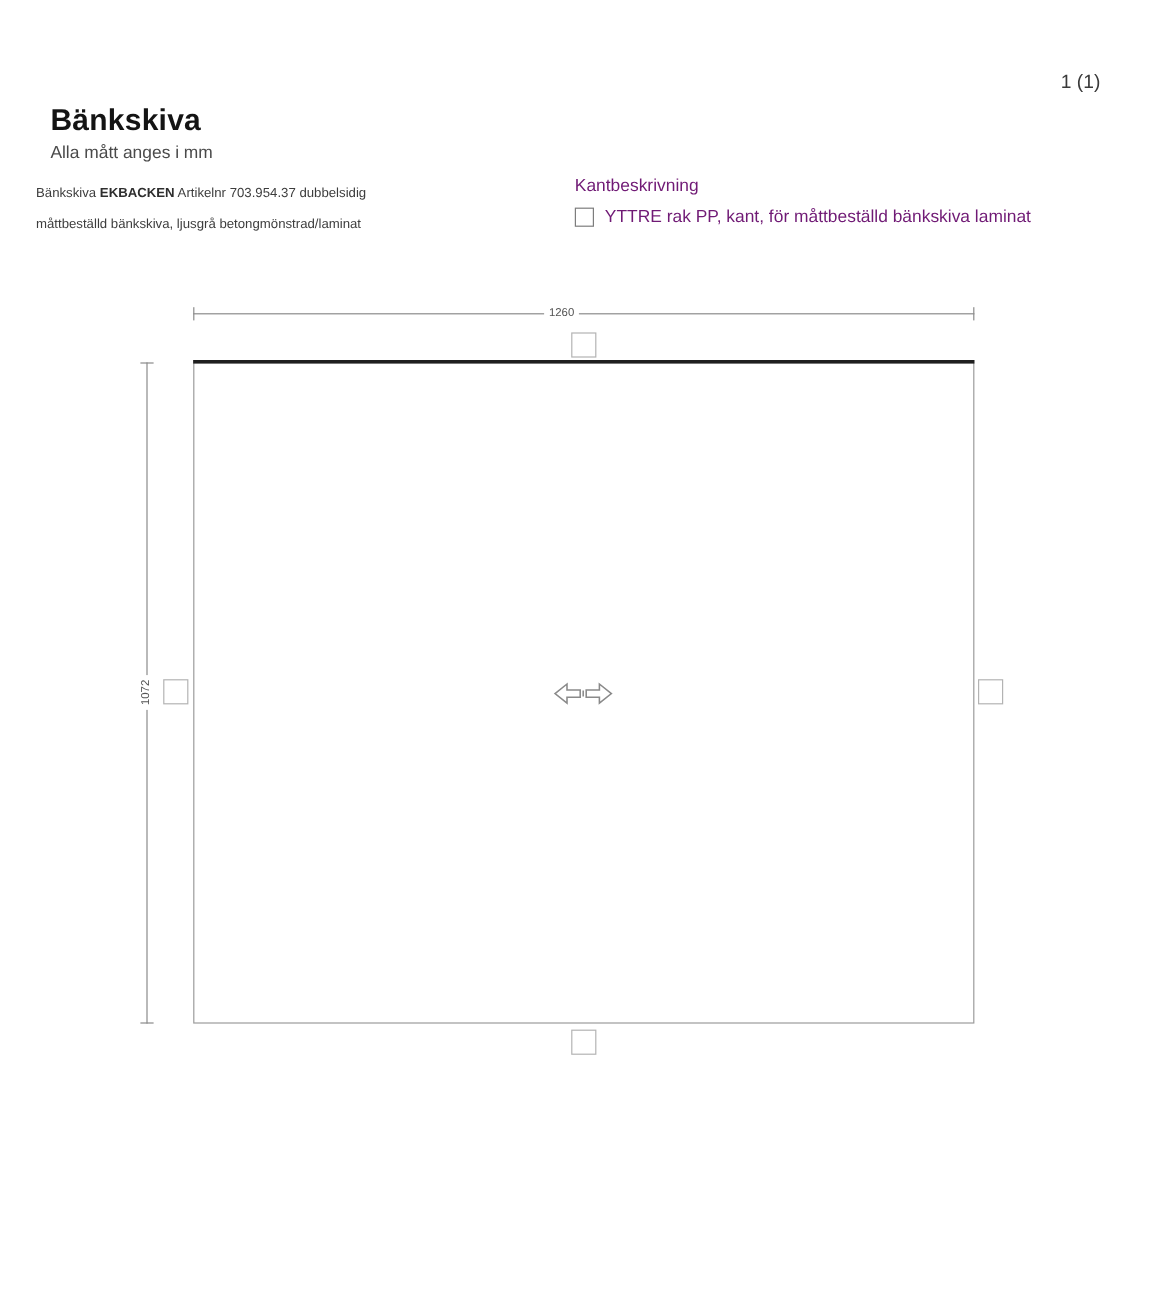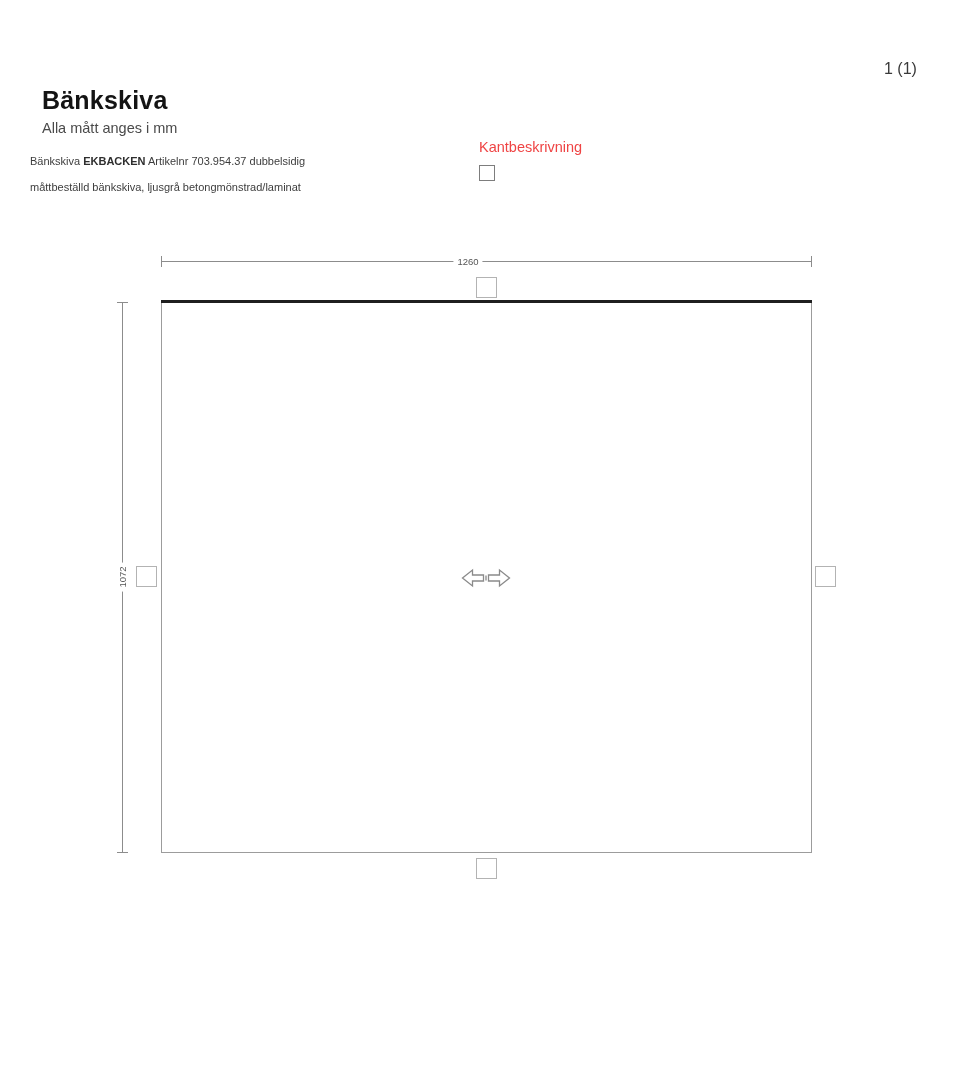--- a/index.html
+++ b/index.html
@@ -14,21 +14,21 @@
   .abs { position: absolute; }
 
   
   .page-number { top: 60px; left: 884px; font-size: 16px; color: #3a3a3a; }
   .page-title  { top: 86px; left: 42px; font-size: 25px; font-weight: 700; color: #141414; letter-spacing: 0.2px; }
   .page-note   { top: 120px; left: 42px; font-size: 14.5px; color: #4a4a4a; }
 
   .product { top: 148px; left: 30px; width: 430px; font-size: 11px; color: #3d3d3d; line-height: 26px; }
   .product b { font-weight: 700; color: #2e2e2e; }
 
-  .edge-desc { top: 139px; left: 479px; width: 440px; font-size: 14.5px; color: #ef4444; }
+  .edge-desc { top: 147px; left: 479px; width: 440px; font-size: 14.5px; color: #701a75; }
   .edge-desc-heading { margin-bottom: 10px; }
   .edge-item { display: flex; align-items: center; }
   .edge-checkbox {
     width: 16px; height: 16px; flex: 0 0 16px;
     border: 1.5px solid #7d7d7d; background: #fff; margin-right: 9px;
   }
 
   
   .countertop-rect {
     left: 161px; top: 300px; width: 651px; height: 553px;
@@ -69,20 +69,21 @@
 
 <div class="abs product">
   <div><span>Bänkskiva</span> <b>EKBACKEN</b> <span>Artikelnr 703.954.37 dubbelsidig</span></div>
   <div>måttbeställd bänkskiva, ljusgrå betongmönstrad/laminat</div>
 </div>
 
 <div class="abs edge-desc">
   <div class="edge-desc-heading">Kantbeskrivning</div>
   <div class="edge-item">
     <span class="edge-checkbox"></span>
+    <span>YTTRE rak PP, kant, för måttbeställd bänkskiva laminat</span>
   </div>
 </div>
 
 <div class="abs countertop-rect"></div>
 <div class="abs finished-edge"></div>
 
 <div class="abs dim-line-h"></div>
 <div class="abs dim-tick-v" style="left:161px; top:256px;"></div>
 <div class="abs dim-tick-v" style="left:811px; top:256px;"></div>
 <div class="abs dim-label dim-label-w">1260</div>

